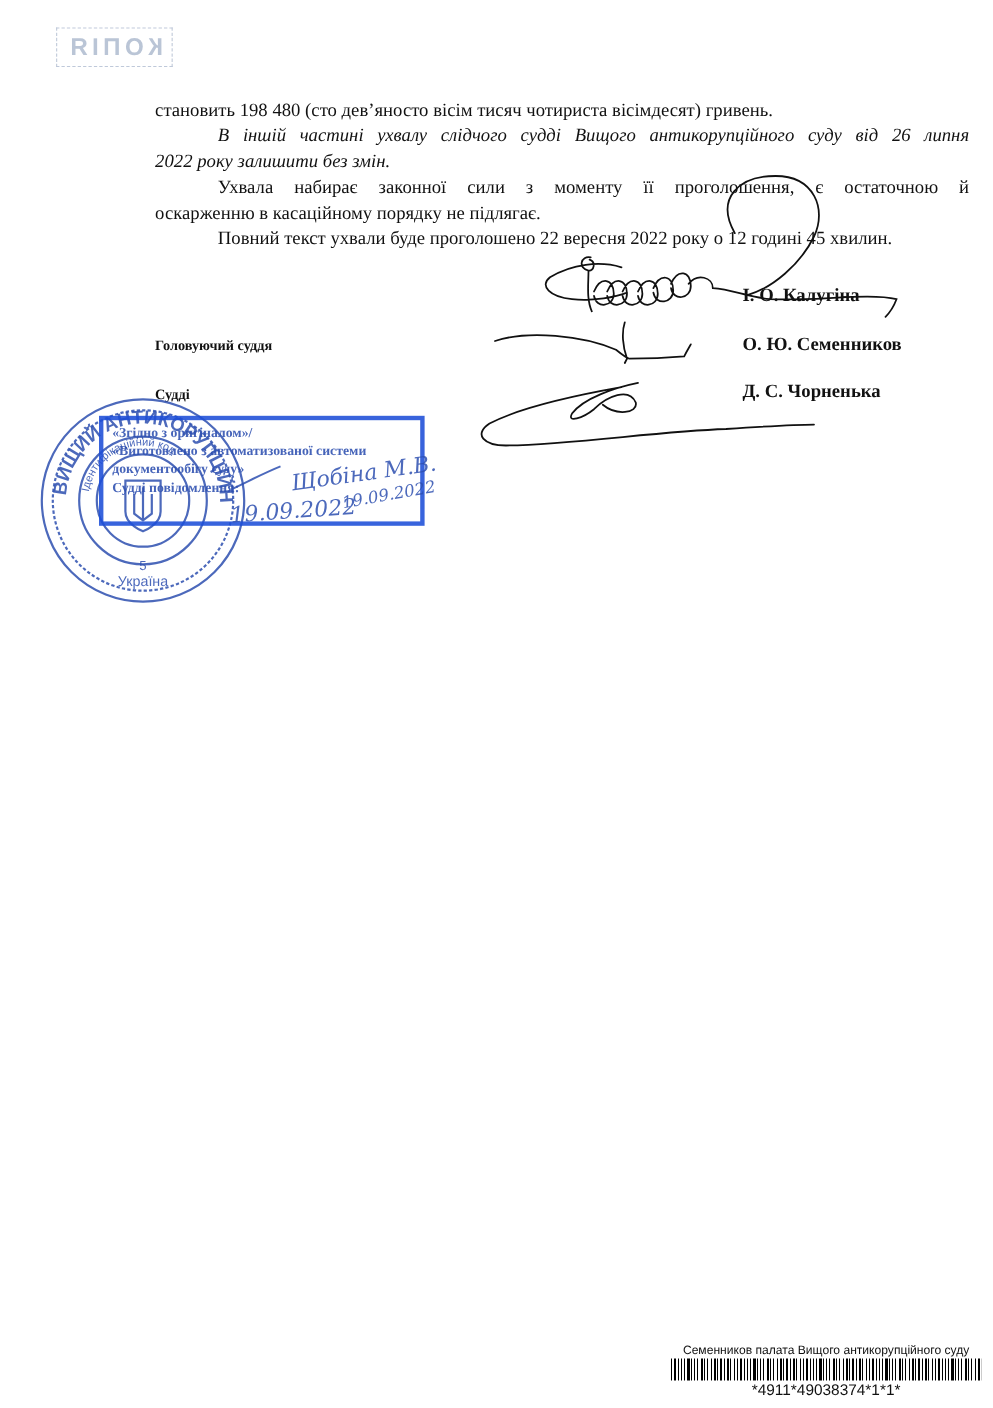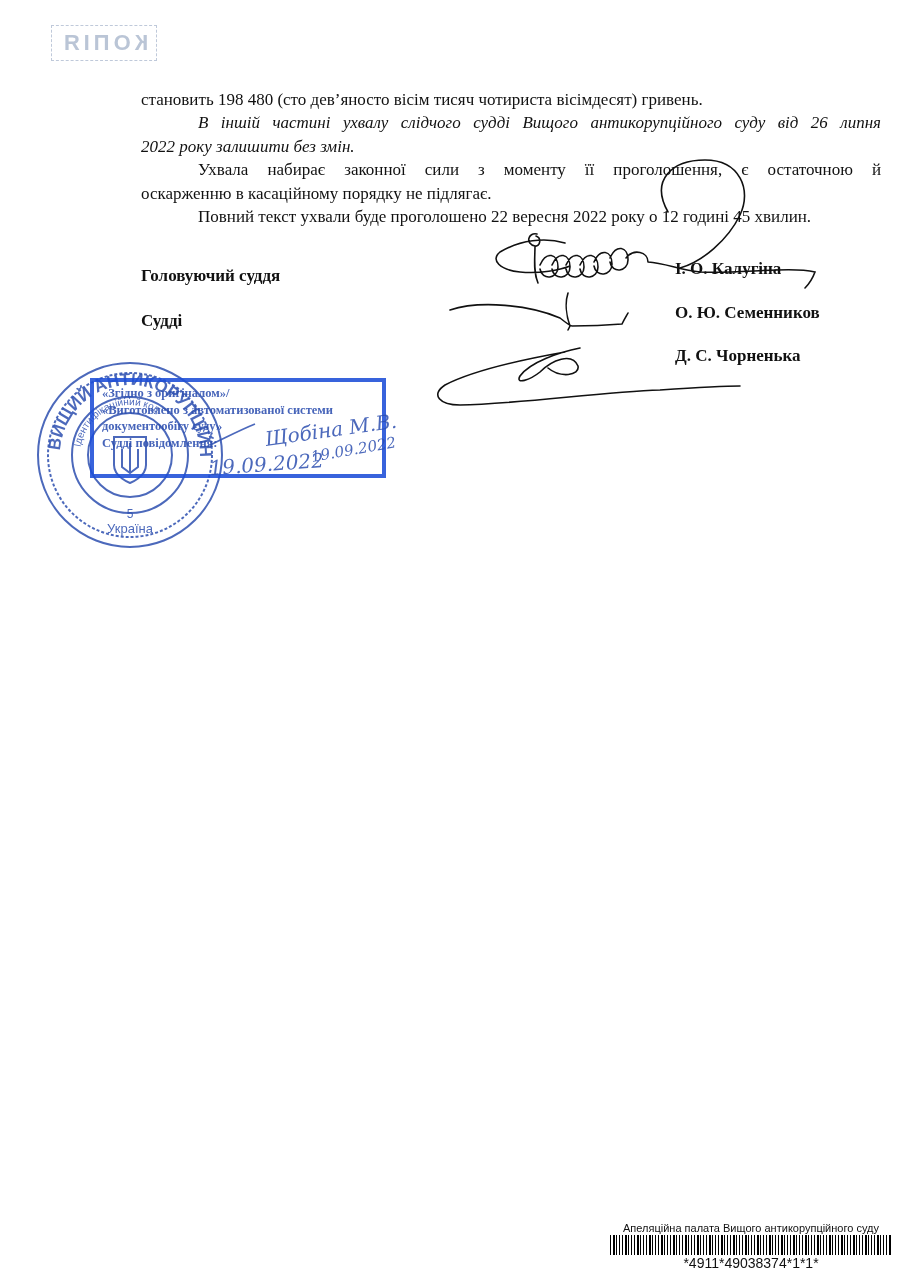--- a/index.html
+++ b/index.html
@@ -14,21 +14,21 @@
     transform:scaleX(-1); font-weight:bold; opacity:.9;
   }
   .body-text { position:absolute; left:141px; width:740px; font-size:17px; line-height:23.5px; }
   .line { white-space:nowrap; }
   .justify { text-align:justify; text-align-last:justify; }
   .indent { padding-left:57px; }
   #p1 { top:88px; }
   #p2 { top:111px;font-style:italic; }
   #p3 { top:158px; }
   #p4 { top:205px; }
-  .sig-label { position:absolute; font-weight:bold; font-size:17px; }
+  .sig-label { position:absolute; font-weight:bold; font-size:13px;margin-top:40px; }
   #lbl-presiding { left:141px; top:266px; }
   #lbl-judges { left:141px; top:311px; }
   .judge-name { position:absolute; font-weight:bold; font-size:17px; left:675px; }
   #j1 { top:259px; left:675px; }
   #j2 { top:303px; }
   #j3 { top:346px;font-family:Liberation Serif, serif; }
   .sigsvg { position:absolute; left:0; top:0; width:903px; height:1280px; pointer-events:none; }
   .stamp-box {
     position:absolute; left:90px; top:378px; width:296px; height:100px;
     border:4px solid #1d4ed8; color:#2d4fb0; font-family:"Liberation Serif", serif;
@@ -111,16 +111,16 @@
 <svg style="position:absolute;left:0;top:0;" width="903" height="1280">
   <g fill="#2d4fb0" font-family="DejaVu Serif, serif" font-style="italic" opacity="0.85">
     <text x="266" y="446" font-size="20" transform="rotate(-8 266 446)">Щобіна М.В.</text>
     <text x="312" y="462" font-size="15" transform="rotate(-10 312 462)">19.09.2022</text>
     <text x="210" y="475" font-size="20" transform="rotate(-4 210 475)">19.09.2022</text>
   </g>
   <path d="M210,445 C225,438 240,430 255,424" stroke="#2d4fb0" stroke-width="1.8" fill="none" opacity="0.85"></path>
 </svg>
 
 <div class="barcode-wrap">
-  <div class="barcode-title">Апеляційна палата Вищого антикорупційного суду</div>
+  <div class="barcode-title">Семенников палата Вищого антикорупційного суду</div>
   <div class="barcode"></div>
   <div class="barcode-code">*4911*49038374*1*1*</div>
 </div>
 
 </body></html>

